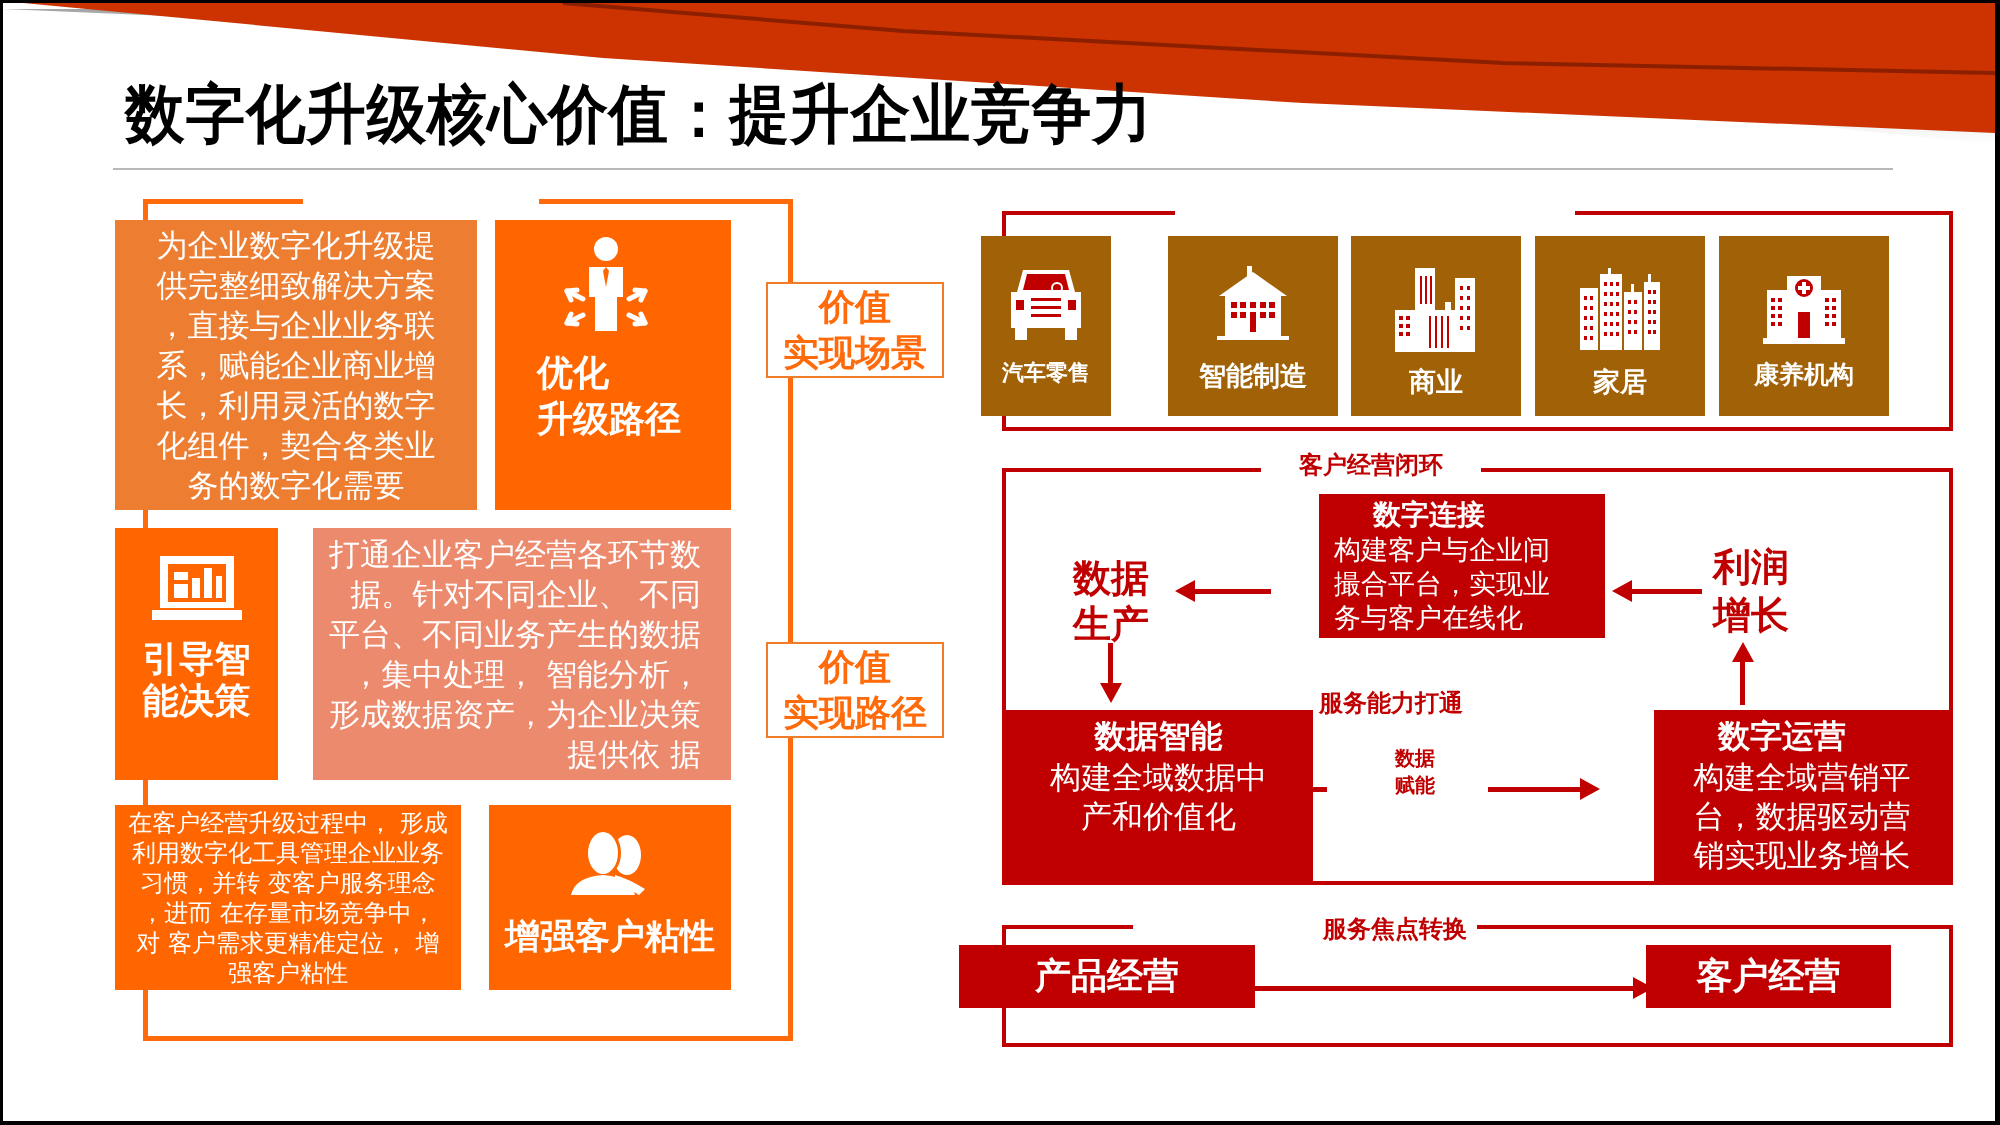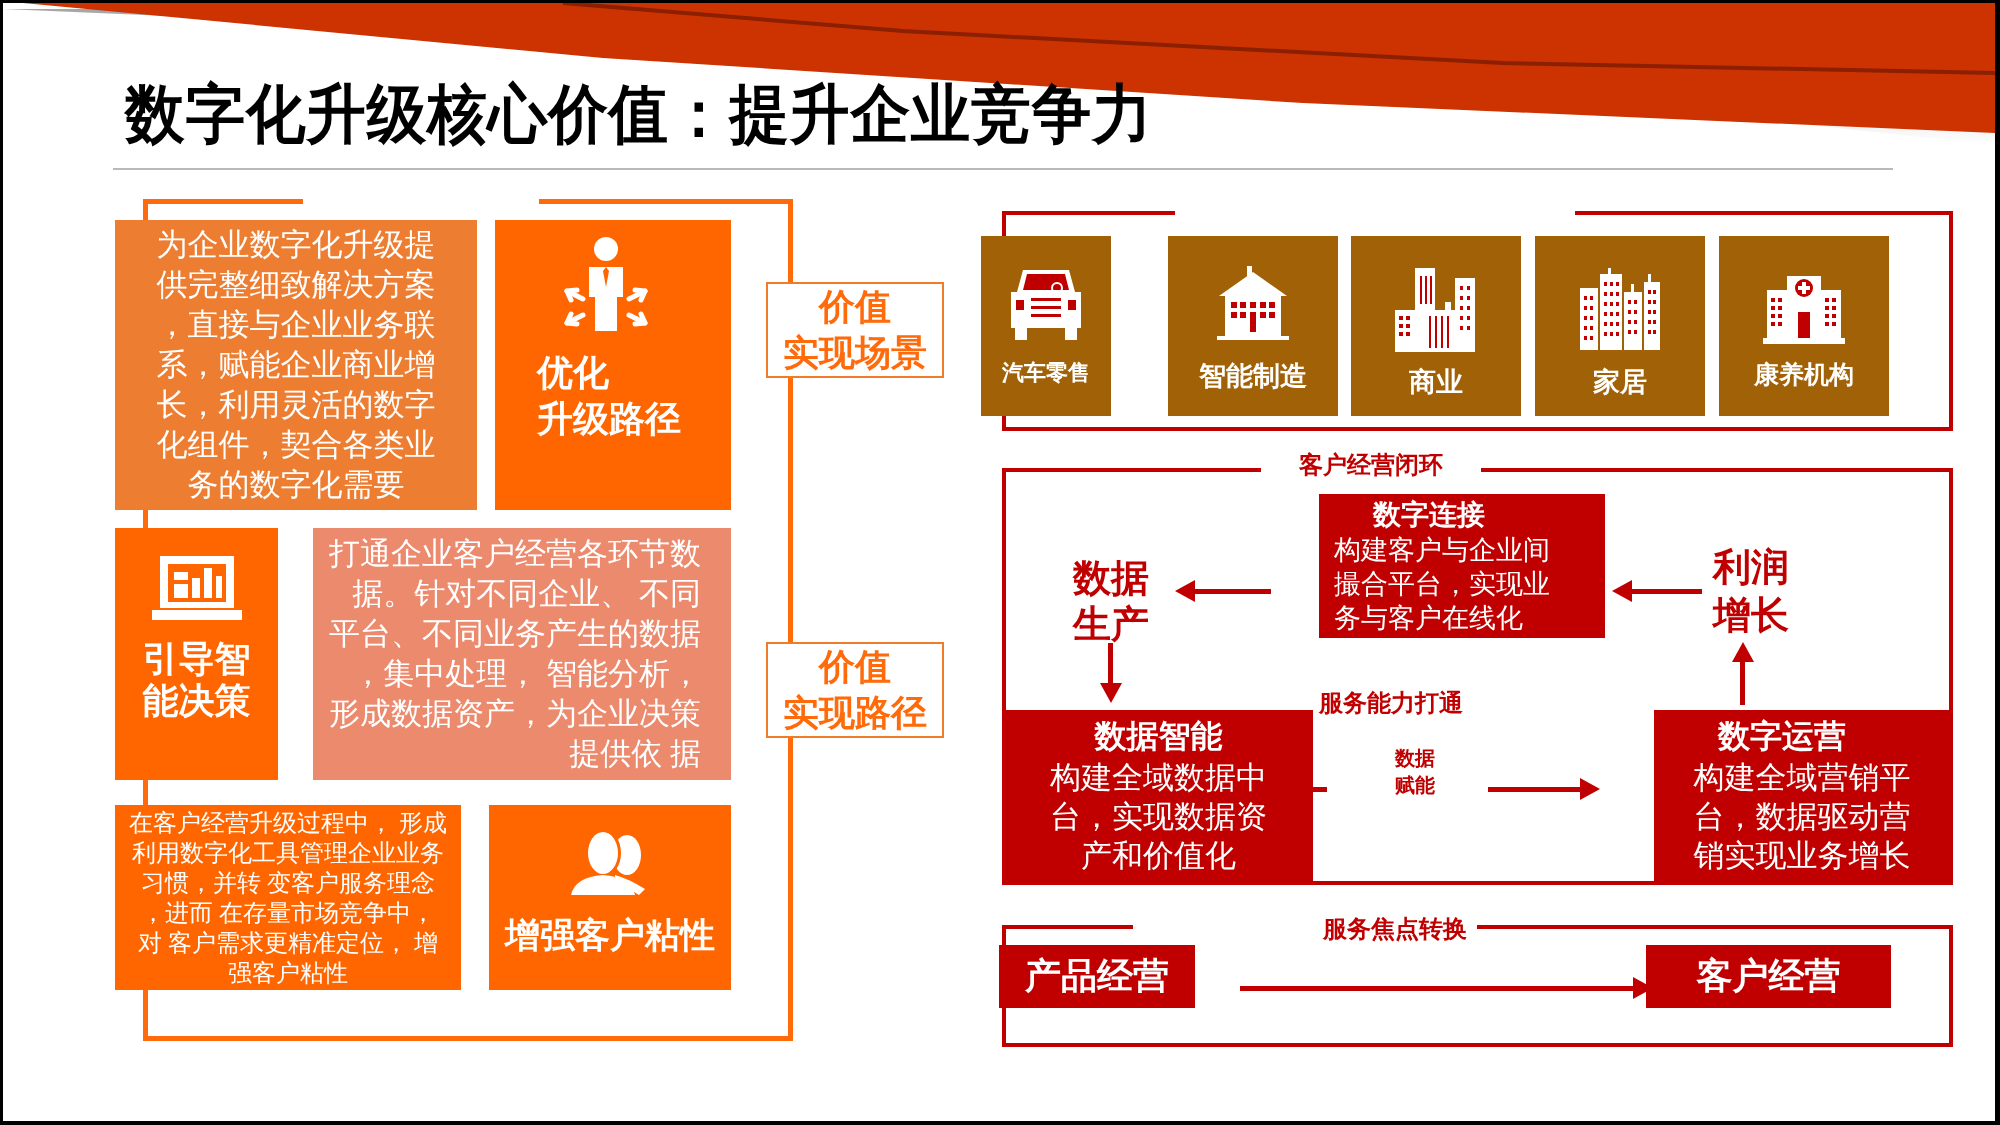--- a/index.html
+++ b/index.html
@@ -19,21 +19,21 @@
     color: #000; letter-spacing: 1px; white-space: nowrap;
     transform: scaleX(0.93); transform-origin: left center;
   }
   .title-rule { position: absolute; left: 110px; top: 165px; width: 1780px; height: 2px; background: #b9b9b9; }
 
   
   .frame-orange { border: 5px solid #ff6a0a; }
   .frame-red { border: 4px solid #c00000; }
   .gap { position: absolute; background: #fff; }
 
-  .box { position: absolute; color: #fff; display: flex; flex-direction: column; align-items: center; justify-content: center; text-align: center; font-family: Liberation Serif, serif; }
+  .box { position: absolute; color: #fff; display: flex; flex-direction: column; align-items: center; justify-content: center; text-align: center; }
   .txt-orange1 { background: #ed7d31; }
   .txt-salmon { background: #ec8a6e; }
   .solid-orange { background: #ff6600; }
   .red { background: #c00000; }
 
   .para { font-size: 31px; line-height: 40px; color: #fff; }
   .para-sm { font-size: 24px; line-height: 30px; color: #fff; }
   .head-w { font-size: 36px; font-weight: bold; color: #fff; line-height: 46px; }
 
   .label-box {
@@ -370,21 +370,20 @@
   <div class="head-d" style="left:1097px; top:680px;"></div>
   <div class="arrow-v" style="left:1737px; top:657px; height:45px;"></div>
   <div class="head-u" style="left:1729px; top:639px;"></div>
 
   <div class="caption" style="left:1308px; top:684px; padding:0 8px;">服务能力打通</div>
 
   <div class="abs red" style="left:957px; top:707px; width:309px; height:172px; color:#fff; text-align:center;">
     <div style="font-size:32px; font-weight:bold; line-height:44px; margin-top:4px;">数据智能</div>
     <div style="font-size:31px; line-height:39px;">
       <div>构建全域数据中</div>
-      <div>台，实现数据资</div>
       <div>产和价值化</div>
     </div>
   </div>
   <div class="abs red" style="left:1607px; top:707px; width:296px; height:172px; color:#fff; text-align:center;">
     <div style="font-size:32px; font-weight:bold; line-height:44px; margin-top:4px; margin-right:40px;">数字运营</div>
     <div style="font-size:31px; line-height:39px; white-space:nowrap;">
       <div>构建全域营销平</div>
       <div>台，数据驱动营</div>
       <div>销实现业务增长</div>
     </div>
@@ -396,21 +395,21 @@
     <div>赋能</div>
   </div>
   <div class="arrow-h" style="left:1485px; top:784px; width:95px;"></div>
   <div class="head-r" style="left:1577px; top:775px;"></div>
 
   <div class="abs frame-red" style="left:955px; top:922px; width:951px; height:122px;"></div>
 
   <div class="gap" style="left:1130px; top:918px; width:200px; height:10px;"></div>
   <div class="caption" style="left:1310px; top:910px; padding:0 10px;">服务焦点转换</div>
 
-  <div class="box red" style="left:996px; top:942px; width:196px; height:63px;">
+  <div class="box red" style="left:956px; top:942px; width:296px; height:63px;">
     <div style="font-size:36px; font-weight:bold;">产品经营</div>
   </div>
   <div class="arrow-h" style="left:1237px; top:983px; width:200px; height:5px;"></div>
   <div class="arrow-h" style="left:1237px; top:983px; width:400px; height:5px;"></div>
   <div class="head-r" style="left:1630px; top:974px;"></div>
   <div class="box red" style="left:1643px; top:942px; width:245px; height:63px;">
     <div style="font-size:36px; font-weight:bold;">客户经营</div>
   </div>
 
 </div>

